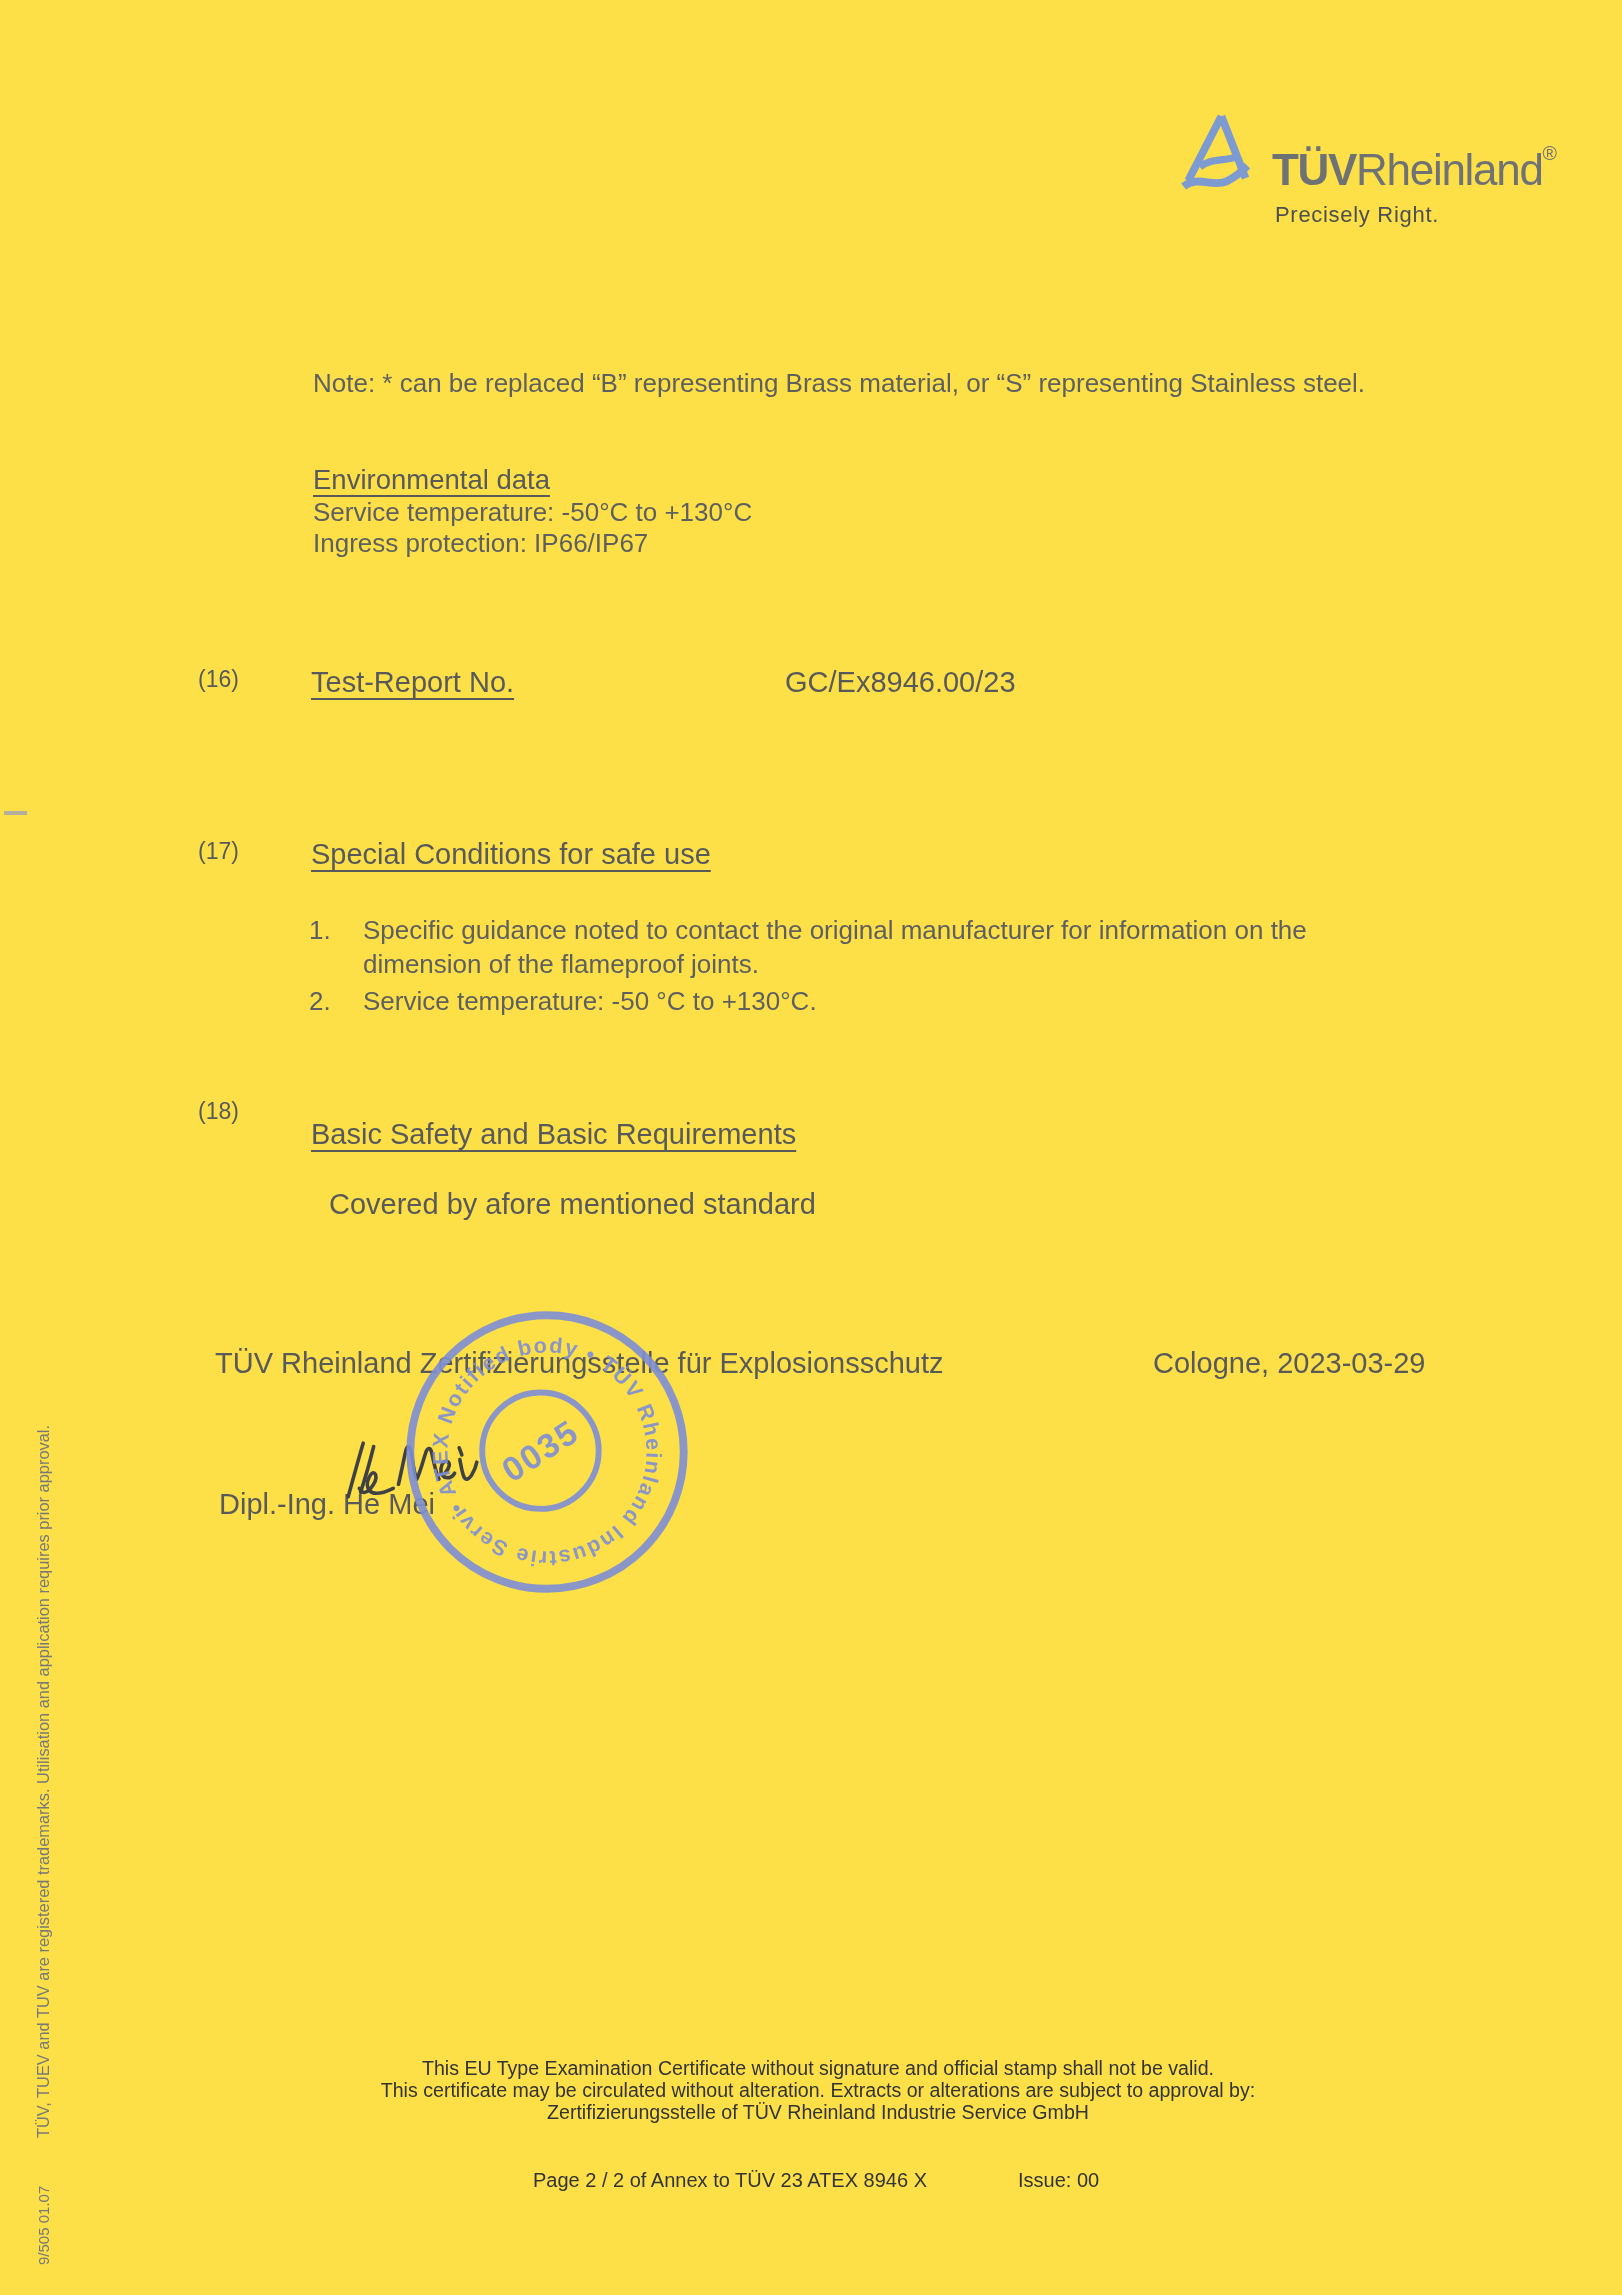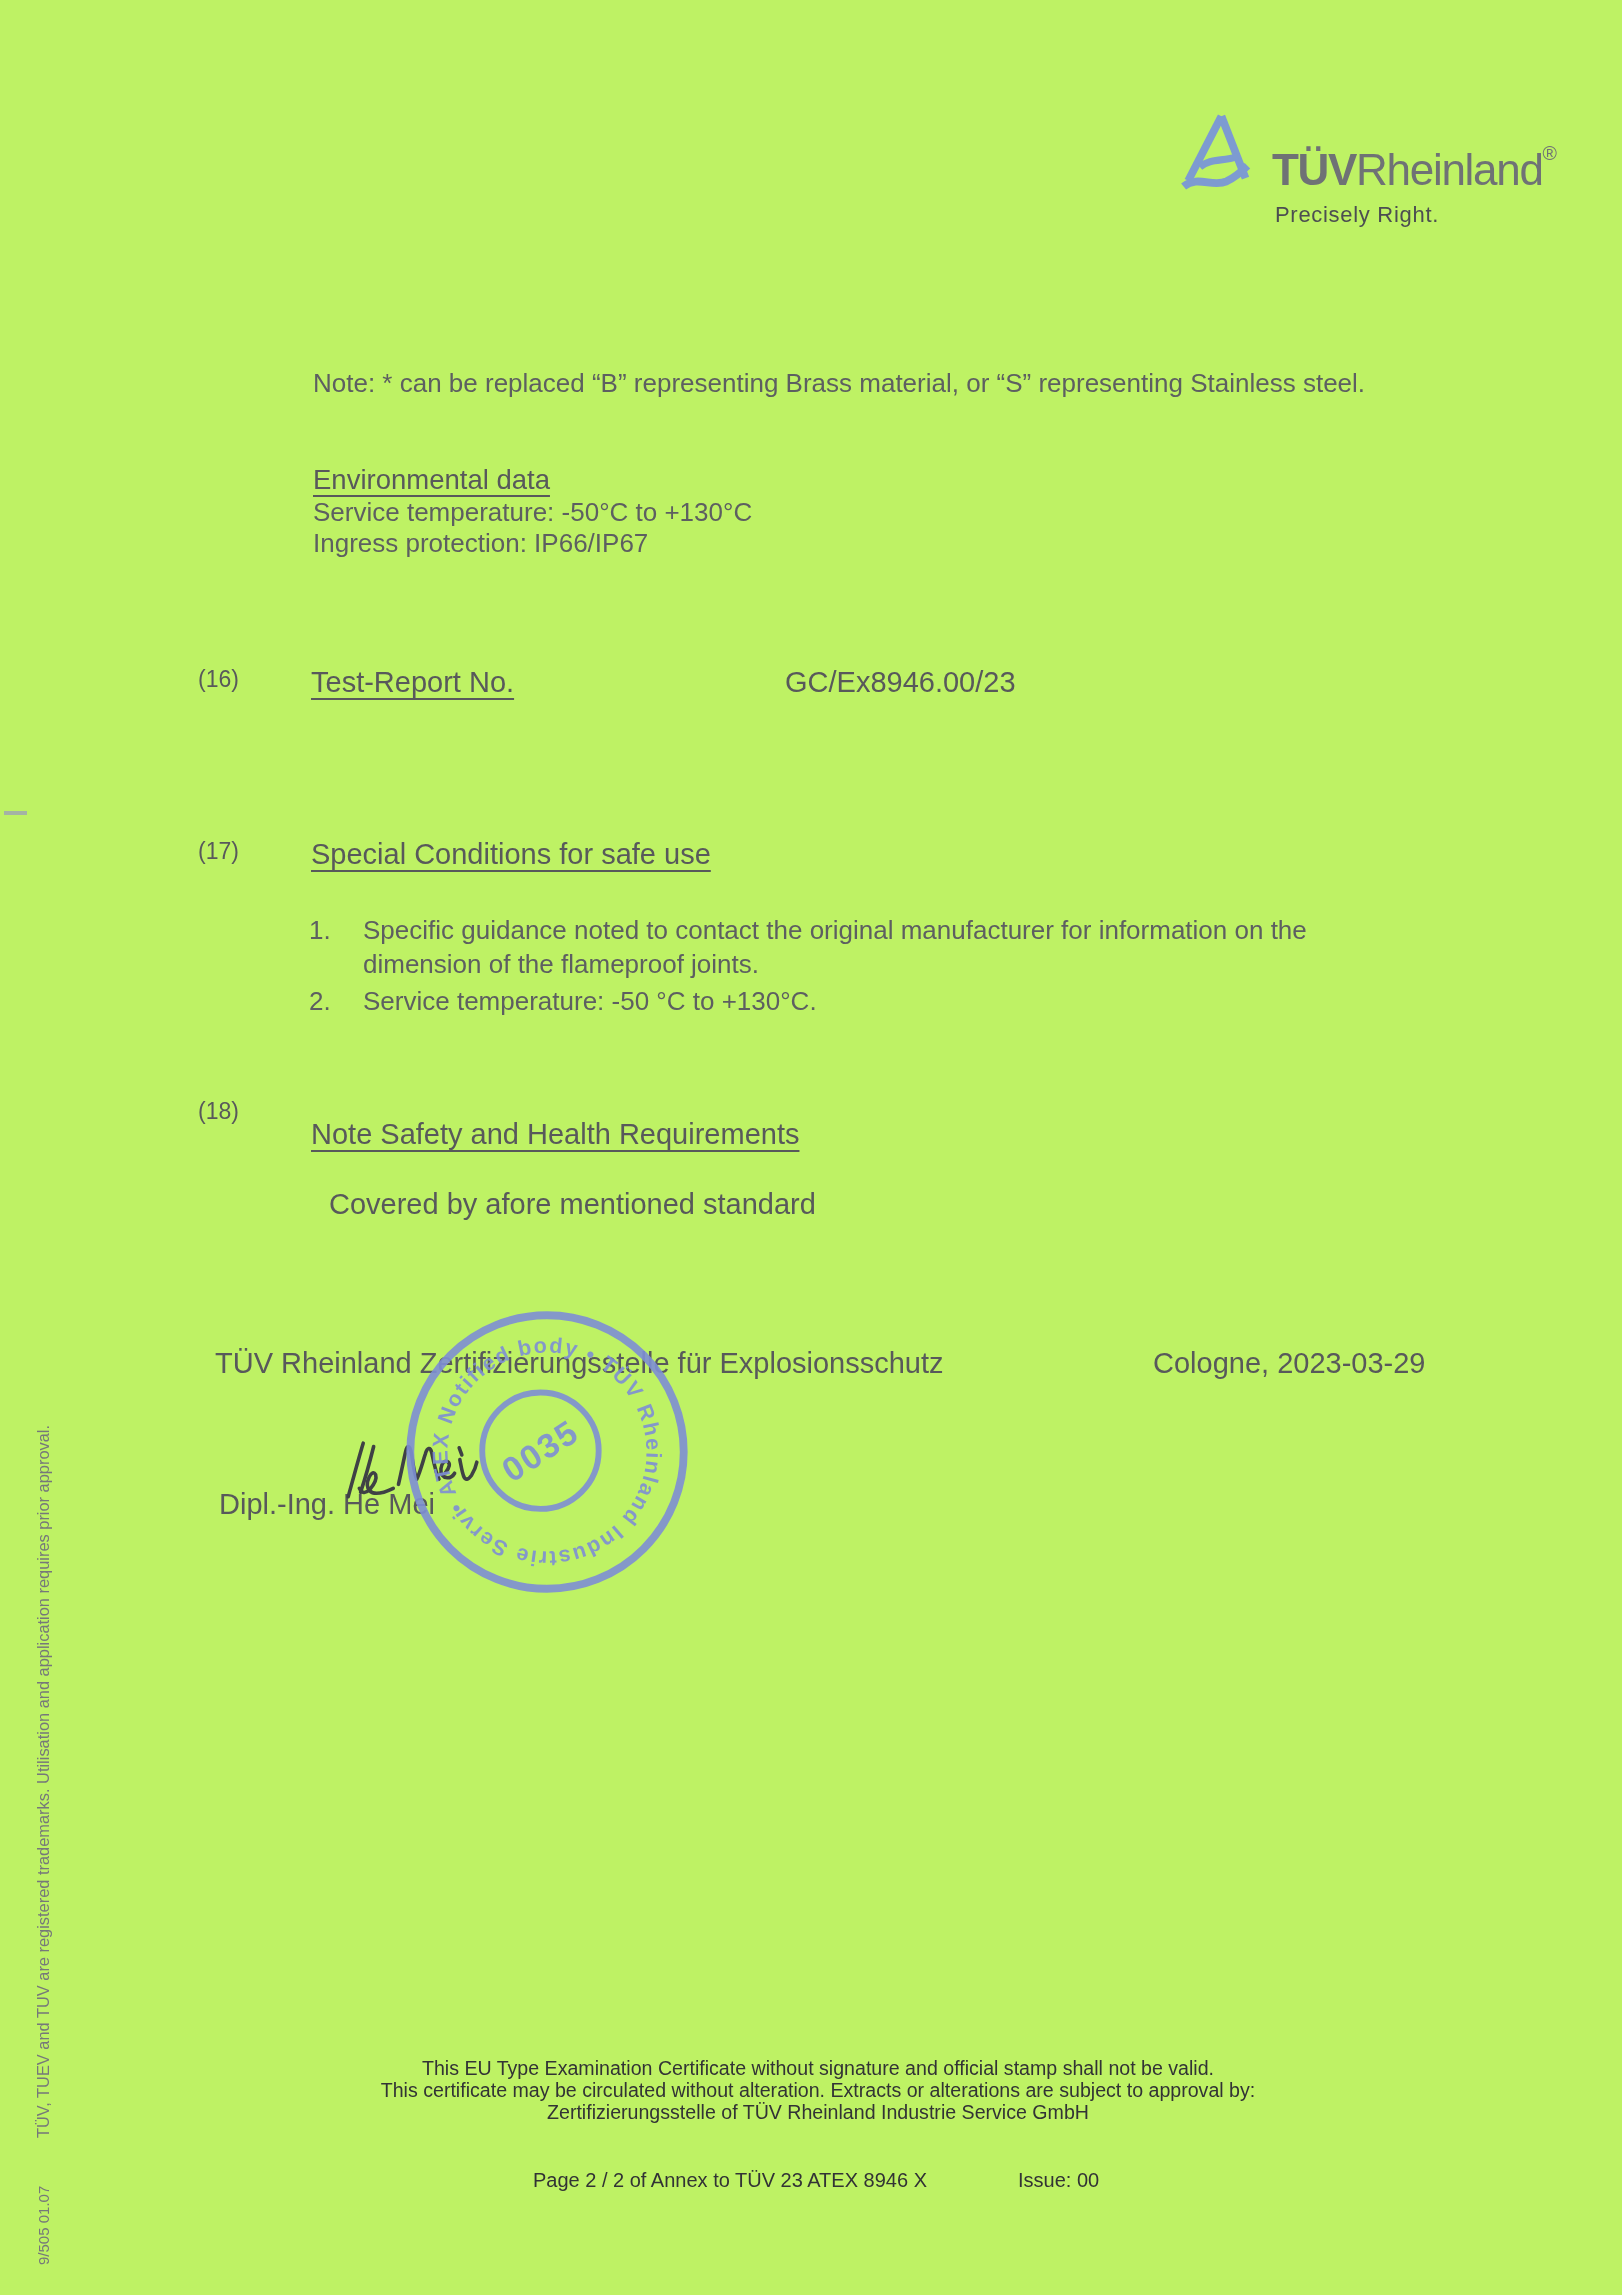--- a/index.html
+++ b/index.html
@@ -1,20 +1,20 @@
 <!DOCTYPE html>
 <html style="font-size:10.5px"><head>
 <meta charset="utf-8">
 <style>
   html,body{margin:0;padding:0;background:#e8e8e8;}
   .page{
     position:relative;
     width:1623px;height:2295px;
     margin:0 auto;
-    background:#bef264;
+    background:#fde047;
     font-family:"Liberation Sans", sans-serif;
     color:#5d5f61;
     overflow:hidden;
   }
   .abs{position:absolute;white-space:nowrap;line-height:1;}
   .body-text{font-size:26px;color:#5d5f61;}
   .heading{font-size:29px;color:#58595b;text-decoration:underline;text-decoration-thickness:2px;text-underline-offset:5.9px;}
   .secnum{font-size:23px;color:#58595b;}
   .value{font-size:29px;color:#58595b;}
   
@@ -69,21 +69,21 @@
 
   <div class="abs secnum" style="left:198px;top:840px;">(17)</div>
   <div class="abs heading" style="left:311px;top:840px;">Special Conditions for safe use</div>
 
   <div class="abs list-item" style="left:309px;top:913px;">1.</div>
   <div class="abs list-item" style="left:363px;top:913px;width:995px;">Specific guidance noted to contact the original manufacturer for information on the dimension of the flameproof joints.</div>
   <div class="abs list-item" style="left:309px;top:984px;">2.</div>
   <div class="abs list-item" style="left:363px;top:984px;">Service temperature: -50 °C to +130°C.</div>
 
   <div class="abs secnum" style="left:198px;top:1100px;">(18)</div>
-  <div class="abs heading" style="left:311px;top:1120px;">Note Safety and Health Requirements</div>
+  <div class="abs heading" style="left:311px;top:1120px;">Basic Safety and Basic Requirements</div>
   <div class="abs value" style="left:329px;top:1190px;">Covered by afore mentioned standard</div>
 
   <div class="abs sig-line" style="left:215px;top:1349px;">TÜV Rheinland Zertifizierungsstelle für Explosionsschutz</div>
   <div class="abs sig-line" style="left:1153px;top:1349px;text-align:center;">Cologne, 2023-03-29</div>
   <div class="abs sig-line" style="left:219px;top:1490px;">Dipl.-Ing. He Mei</div>
 
   <svg class="abs" style="left:294px;top:1433px;" width="222" height="151" viewBox="0 0 340 230">
     <g fill="none" stroke="#3f4145" stroke-width="5.5" stroke-linecap="round" stroke-linejoin="round">
       <path d="M83 97 C 91 68 99 38 106 15"></path>
       <path d="M122 20 C 114 52 106 78 102 90"></path>

